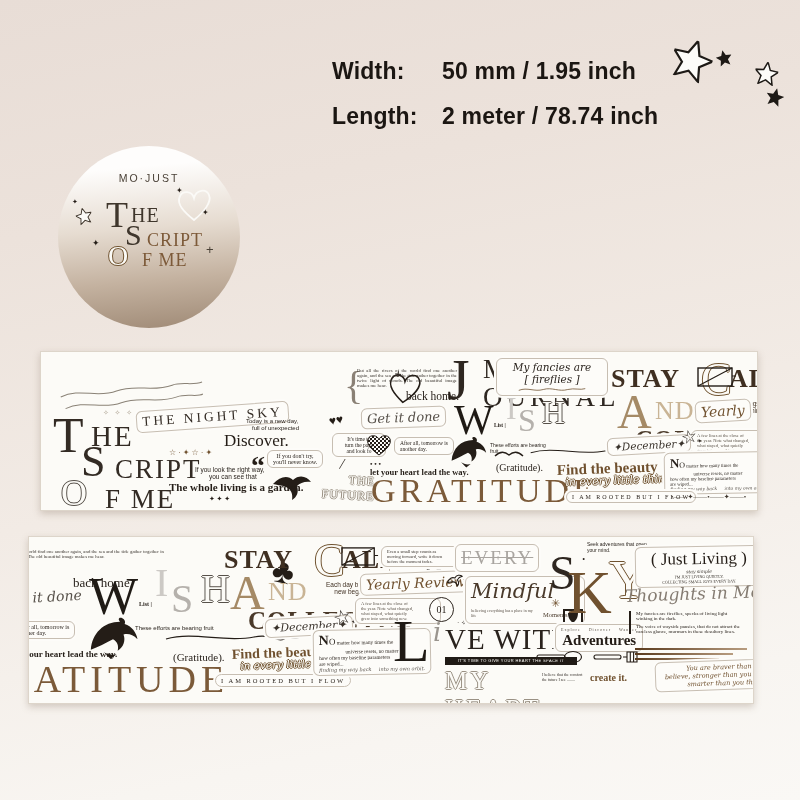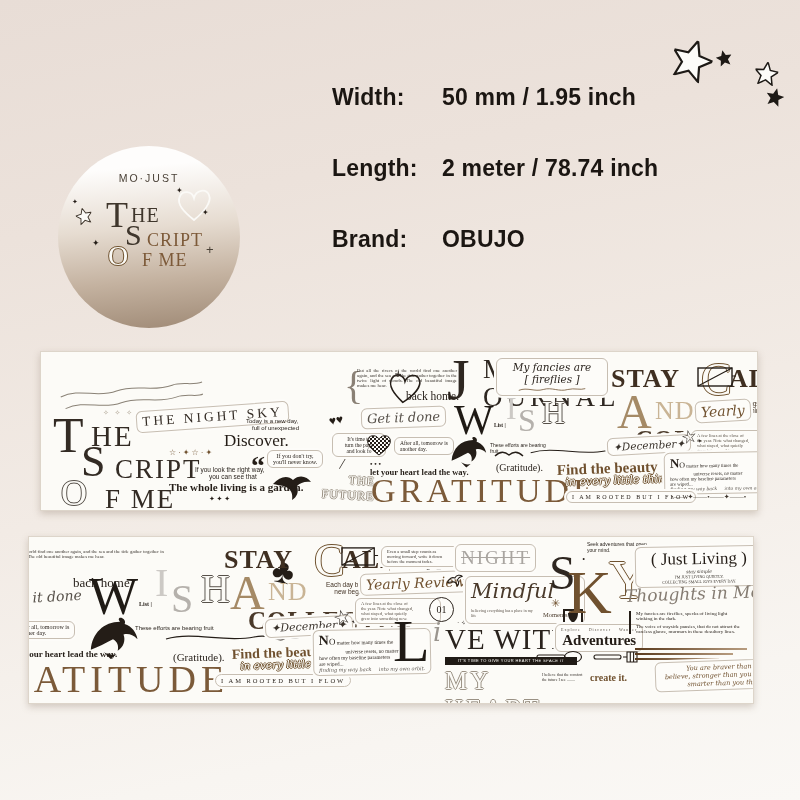--- a/index.html
+++ b/index.html
@@ -8,33 +8,32 @@
        font-family:"Liberation Sans",sans-serif;color:#241d17;}
   .abs{position:absolute;}
   .serif{font-family:"Liberation Serif",serif;}
   .cursive{font-family:"DejaVu Serif",serif;font-style:italic;}
   .sticker{background:#fdfcf9;border:1px solid #c7beb2;border-radius:6px;padding:2px 5px;box-shadow:0 0 0 2px #fdfcf9;}
   .ol-brown{color:#fcfbf7;text-shadow:-1px 0 #6f522f,1px 0 #6f522f,0 -1px #6f522f,0 1px #6f522f;}
   .ol-dark{color:#fcfbf7;text-shadow:-1px 0 #57514a,1px 0 #57514a,0 -1px #57514a,0 1px #57514a;}
   .ol-gray{color:#fcfbf7;text-shadow:-1px 0 #9a9184,1px 0 #9a9184,0 -1px #9a9184,0 1px #9a9184;}
   .strip{position:absolute;background:#fcfbf7;border:1px solid #ddd5ca;overflow:hidden;
          box-shadow:0 3px 7px rgba(130,110,90,.30);}
-  .spec-row{height:45px;font-weight:bold;font-size:23px;color:#1b1612;letter-spacing:.2px;margin-top:26px;}
+  .spec-row{height:45px;font-weight:bold;font-size:23px;color:#1b1612;letter-spacing:.2px;}
   .spec-row .lab{display:inline-block;width:110px;}
   .badge{position:absolute;left:58px;top:146px;width:182px;height:182px;border-radius:50%;
          background:linear-gradient(175deg,#fefdfc 14%,#e6dcd1 45%,#c4b2a0 72%,#a18c78 98%);}
   svg{display:block;}
 </style>
 </head>
 <body>
 
 <div class="abs" style="left:332px;top:58px;">
   <div class="spec-row"><span class="lab">Width:</span><span>50 mm / 1.95 inch</span></div>
   <div class="spec-row"><span class="lab">Length:</span><span>2 meter / 78.74 inch</span></div>
-  <div class="spec-row"><span class="lab">Brand:</span><span>OBUJO</span></div>
 </div>
 
 <div class="abs" style="left:672px;top:40px;transform:rotate(18deg);">
   <svg width="40" height="40" viewBox="0 0 20 20">
       <polygon points="10,0 12.9,6.9 20,7.6 14.5,12.4 16.2,19.5 10,15.6 3.8,19.5 5.5,12.4 0,7.6 7.1,6.9" fill="#fdfcf9" stroke="#1e1a16" stroke-width="1.1"></polygon>
     </svg>
 </div>
 <div class="abs" style="left:716px;top:50px;transform:rotate(-12deg);">
   <svg width="16" height="16" viewBox="0 0 20 20">
       <polygon points="10,0 12.9,6.9 20,7.6 14.5,12.4 16.2,19.5 10,15.6 3.8,19.5 5.5,12.4 0,7.6 7.1,6.9" fill="#1e1a16"></polygon>
@@ -373,21 +372,21 @@
   <div class="abs sticker" style="left:326px;top:61px;width:74px;font-size:4.5px;color:#5a5248;">
     <div>A few lines at the close of</div>
     <div>the year. Note what changed,</div>
     <div>what stayed, what quietly</div>
     <div>grew into something new.</div>
   </div>
 
   <div class="abs" style="left:400px;top:60px;width:23px;height:23px;border:1.2px solid #2e2620;border-radius:50%;text-align:center;line-height:23px;font-size:10px;">01</div>
   <div class="abs" style="left:428px;top:82px;font-size:7px;color:#2e2620;">· ✧ ·—— · ✧ ·—— · ✧ ·</div>
 
-  <div class="abs sticker" style="left:426px;top:7px;font-size:19px;letter-spacing:2px;color:#a9a5a0;text-decoration:line-through;">NIGHT</div>
+  <div class="abs sticker" style="left:426px;top:7px;font-size:19px;letter-spacing:2px;color:#a9a5a0;text-decoration:line-through;">EVERY</div>
   <div class="abs" style="left:418px;top:38px;transform:rotate(-20deg);">
     <svg width="17" height="12" viewBox="0 0 40 26">
         <path d="M1 10 C8 2 16 1 21 6 C27 0 35 2 39 8 C33 7 28 9 25 12 C27 18 25 23 20 26 C21 20 19 15 14 13 C9 11 4 11 1 10 Z" fill="none" stroke="#241d17" stroke-width="2.4"></path>
       </svg>
   </div>
 
   <div class="abs sticker" style="left:436px;top:39px;width:108px;">
     <div class="cursive" style="font-size:21px;font-style:italic;color:#4a3a2b;">Mindful</div>
     <div style="font-size:4px;color:#5a5248;display:inline-block;width:68px;">believing everything has a place in my life</div>
     <span style="font-size:6.5px;color:#4a3a2b;">Moments</span>

